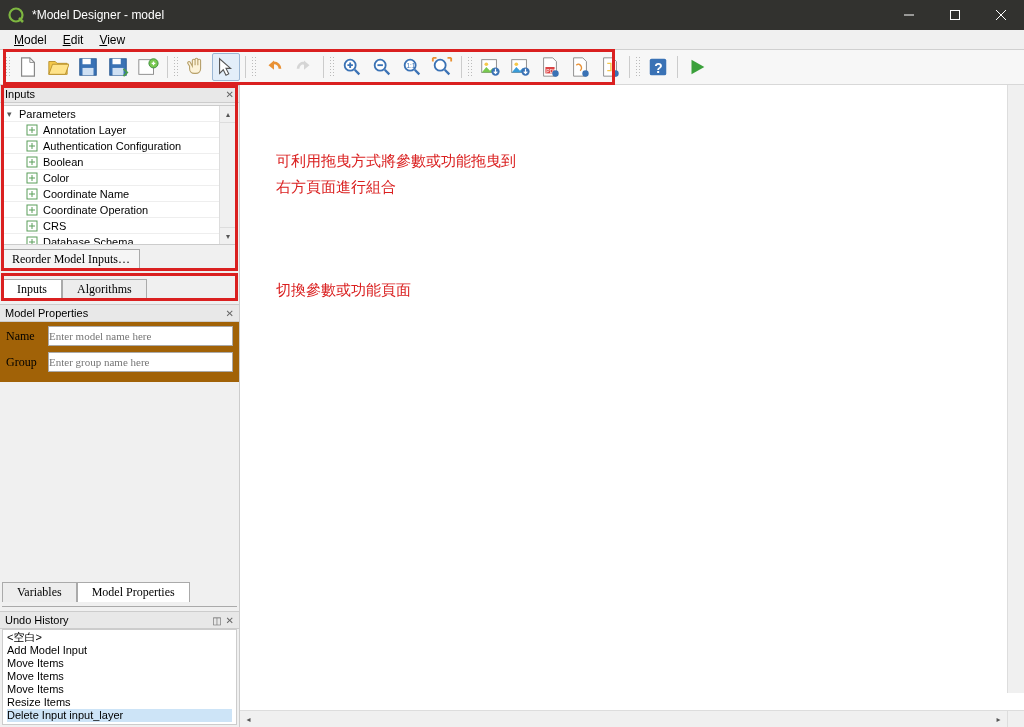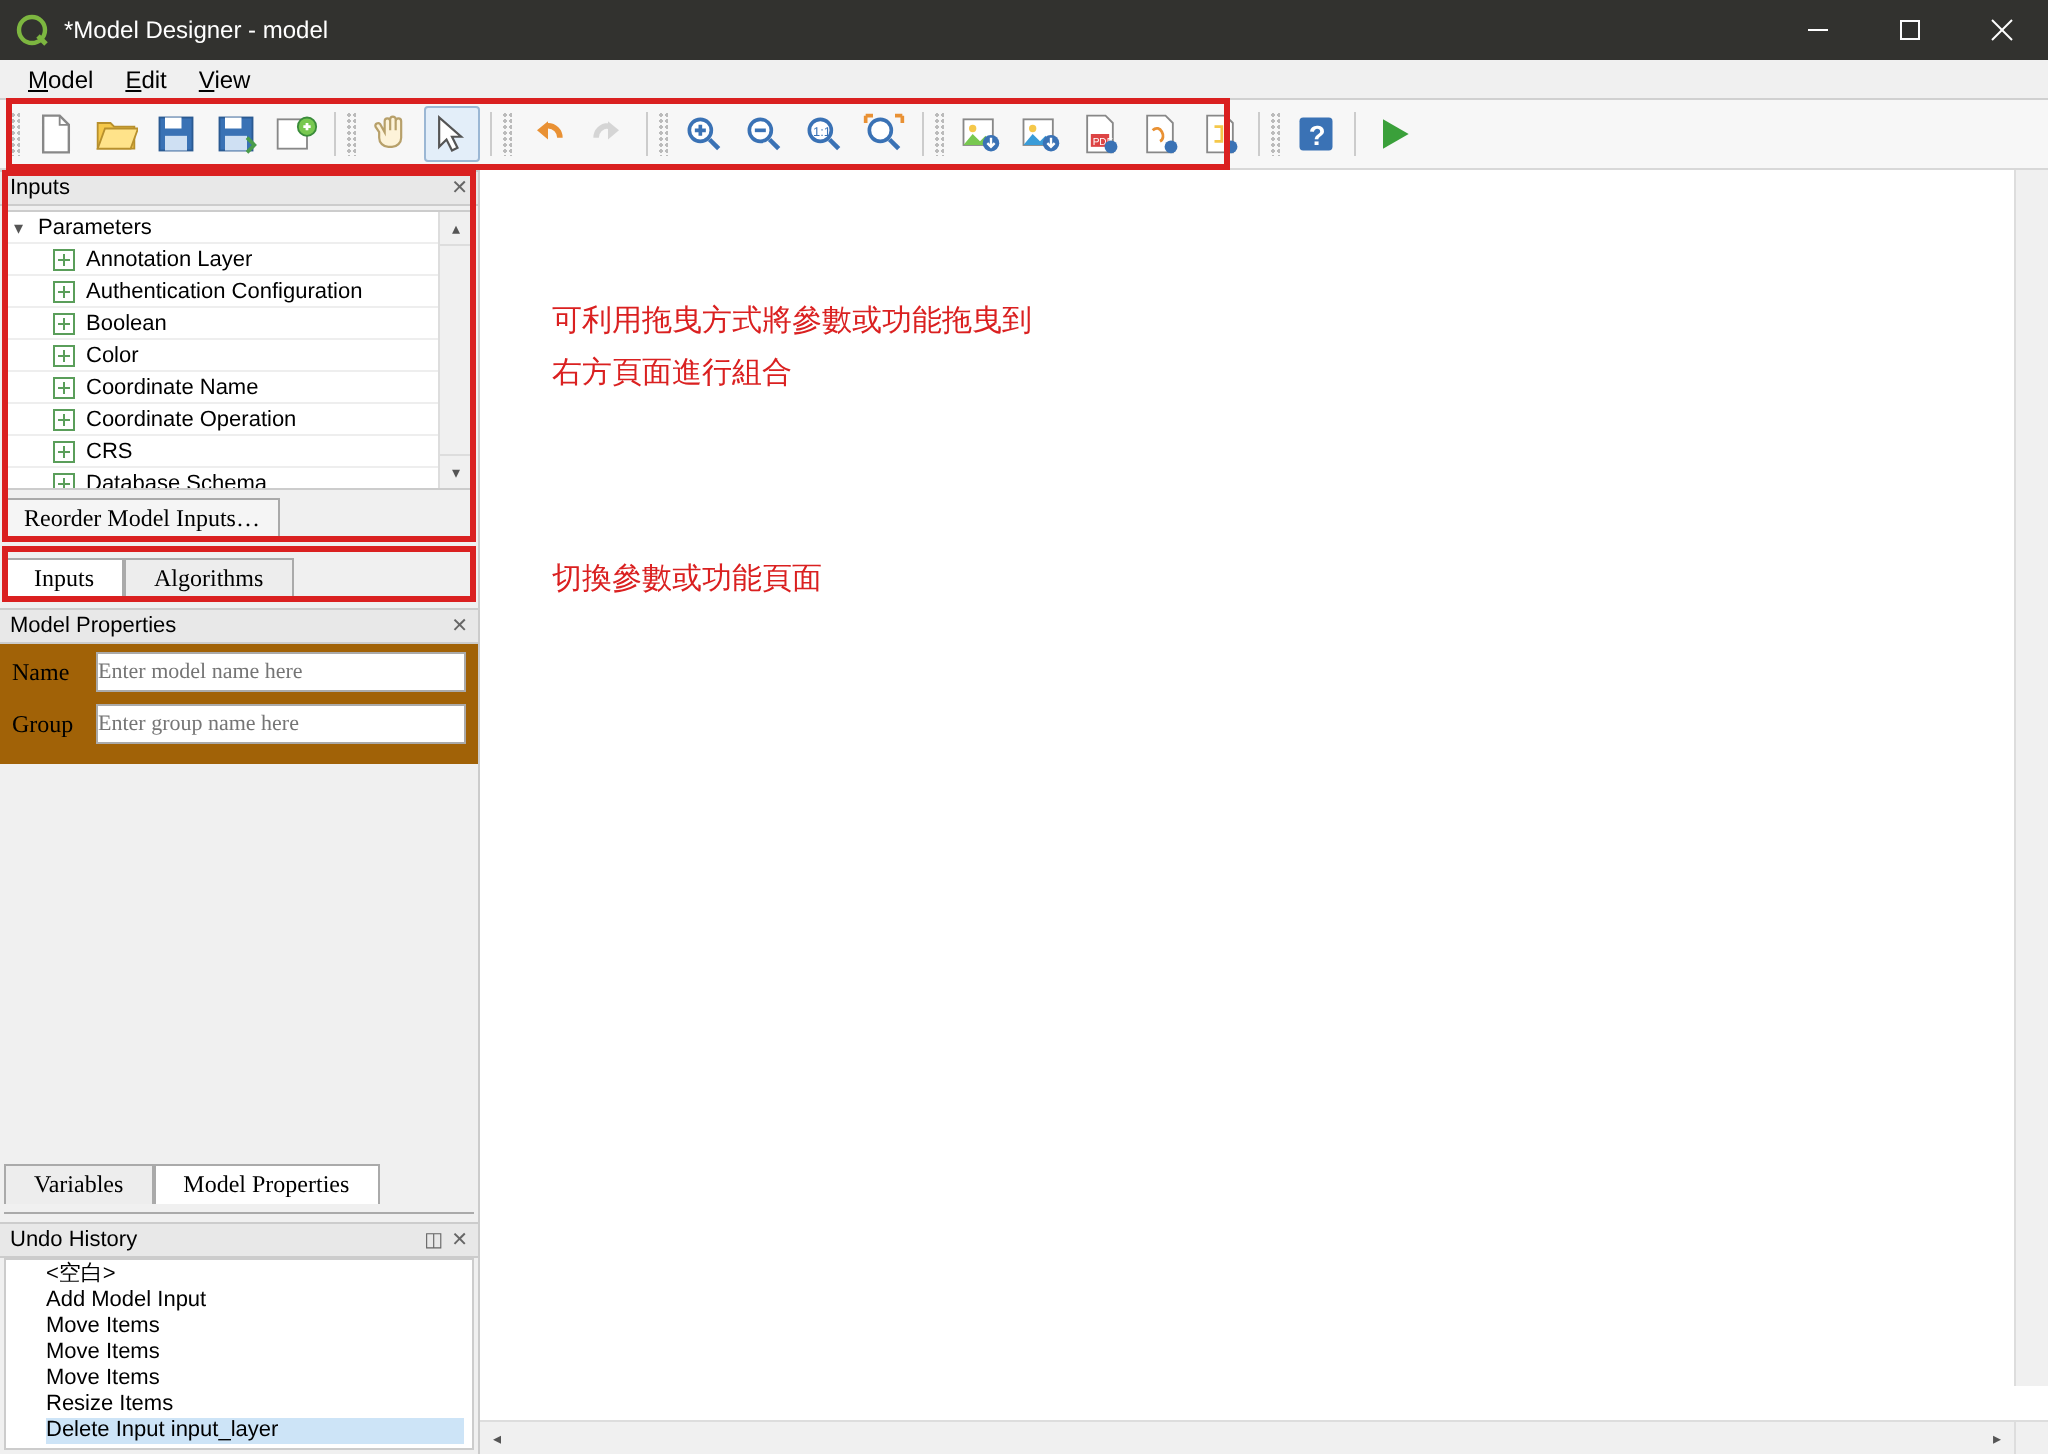--- a/index.html
+++ b/index.html
@@ -38,21 +38,21 @@
 .reorder-btn { margin: 4px 2px; height: 20px; background: #f5f5f5; border: 1px solid #aaa; font-family: serif; font-size: 12px; display: flex; align-items: center; justify-content: center; width: 138px; }
 .tab-strip { display: flex; margin: 2px 2px 0 2px; }
 .tab-strip .tab { border: 1px solid #aaa; border-bottom: none; background: #fff; padding: 2px 14px; font-family: serif; font-size: 12px; margin-right: 0; }
 .tab-strip .tab.inactive { background: #ededed; }
 .props-body { background: #a16207; padding: 4px 6px; }
 .prop-row { display: flex; align-items: center; margin-bottom: 6px; }
 .prop-row label { width: 42px; font-family: serif; font-size: 12px; }
 .prop-row input { flex: 1; height: 20px; border: 1px solid #aaa; padding: 0 0; font-family: serif; font-size: 11px; color: #888; }
 .props-spacer { flex: 1; background: #f0f0f0; }
 .undo-list { background: #fff; border: 1px solid #ccc; margin: 0 2px 2px 2px; height: 96px; font-size: 11px; padding: 1px 4px; }
-.undo-list div { line-height: 13px; margin-left: 16px; }
+.undo-list div { line-height: 13px; }
 .undo-list .sel { background: #cde4f7; }
 .canvas { flex: 1; background: #fff; position: relative; display:flex; flex-direction:column; }
 .canvas-main { flex:1; position:relative; }
 .annotation { position: absolute; color: #da2020; font-size: 15px; line-height: 1.7; font-family: "Microsoft JhengHei", sans-serif; }
 .canvas-scroll-v { position:absolute; right:0; top:0; bottom:17px; width:17px; background:#f0f0f0; border-left:1px solid #ddd;}
 .canvas-scroll-h { height:17px; background:#f0f0f0; border-top:1px solid #ddd; display:flex; }
 .canvas-scroll-h .track { flex:1; }
 .canvas-scroll-h .arrow, .canvas-scroll-v .arrow { width:17px; height:17px; display:flex; align-items:center; justify-content:center; font-size:8px; color:#555; }
 </style>
 </head>

